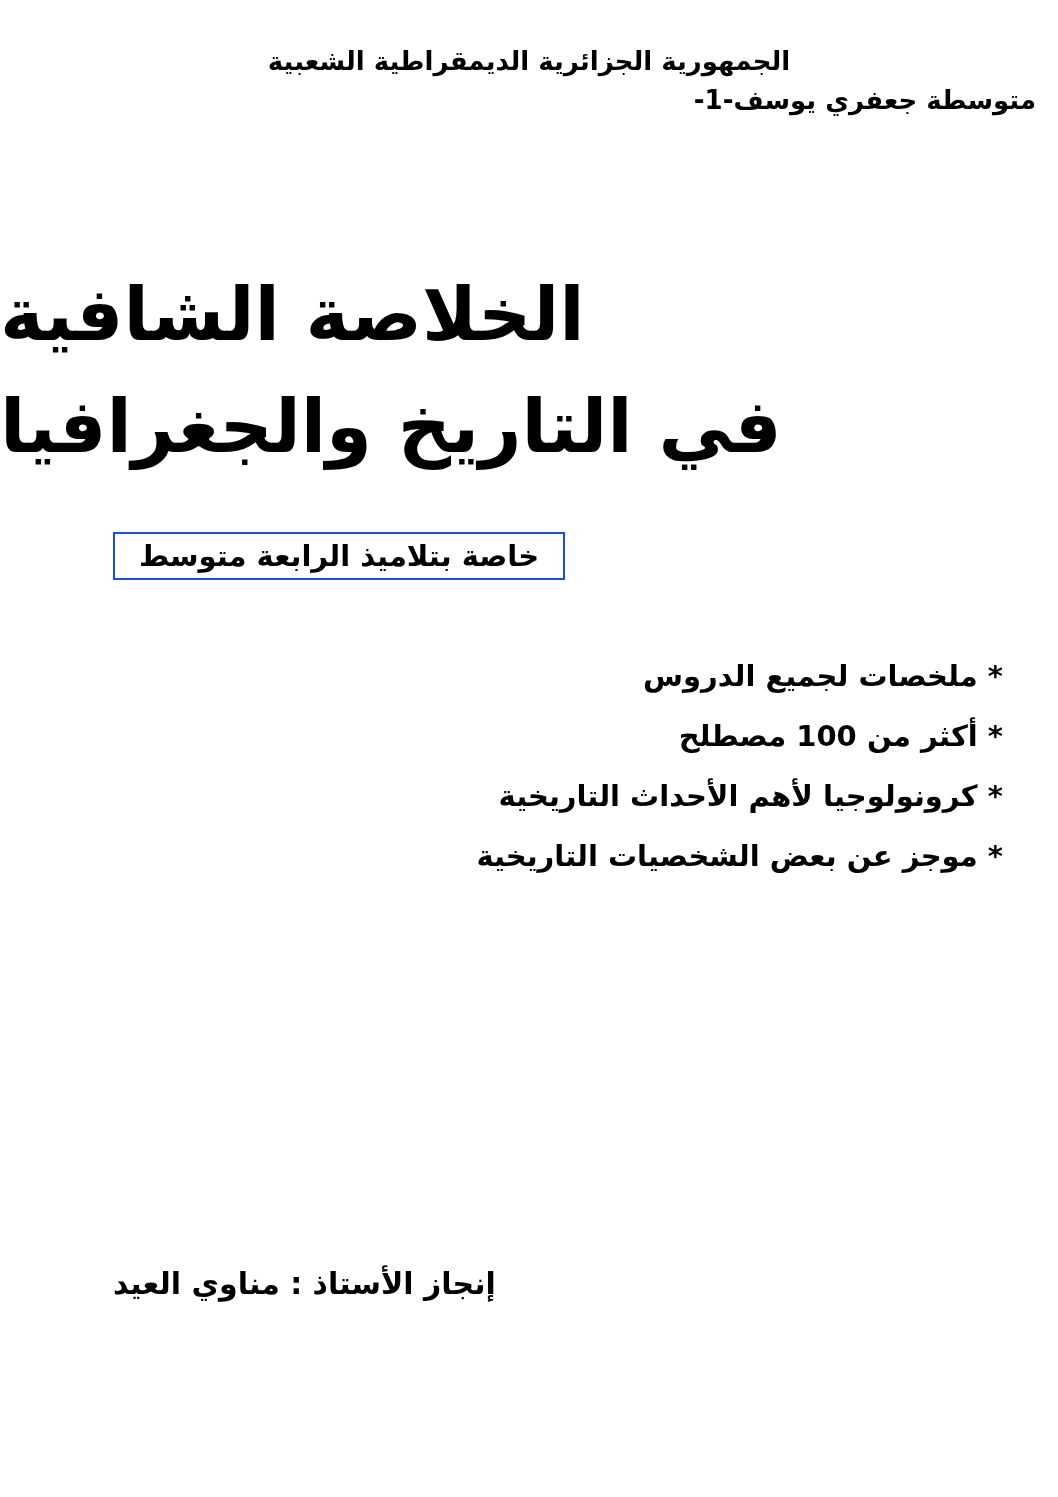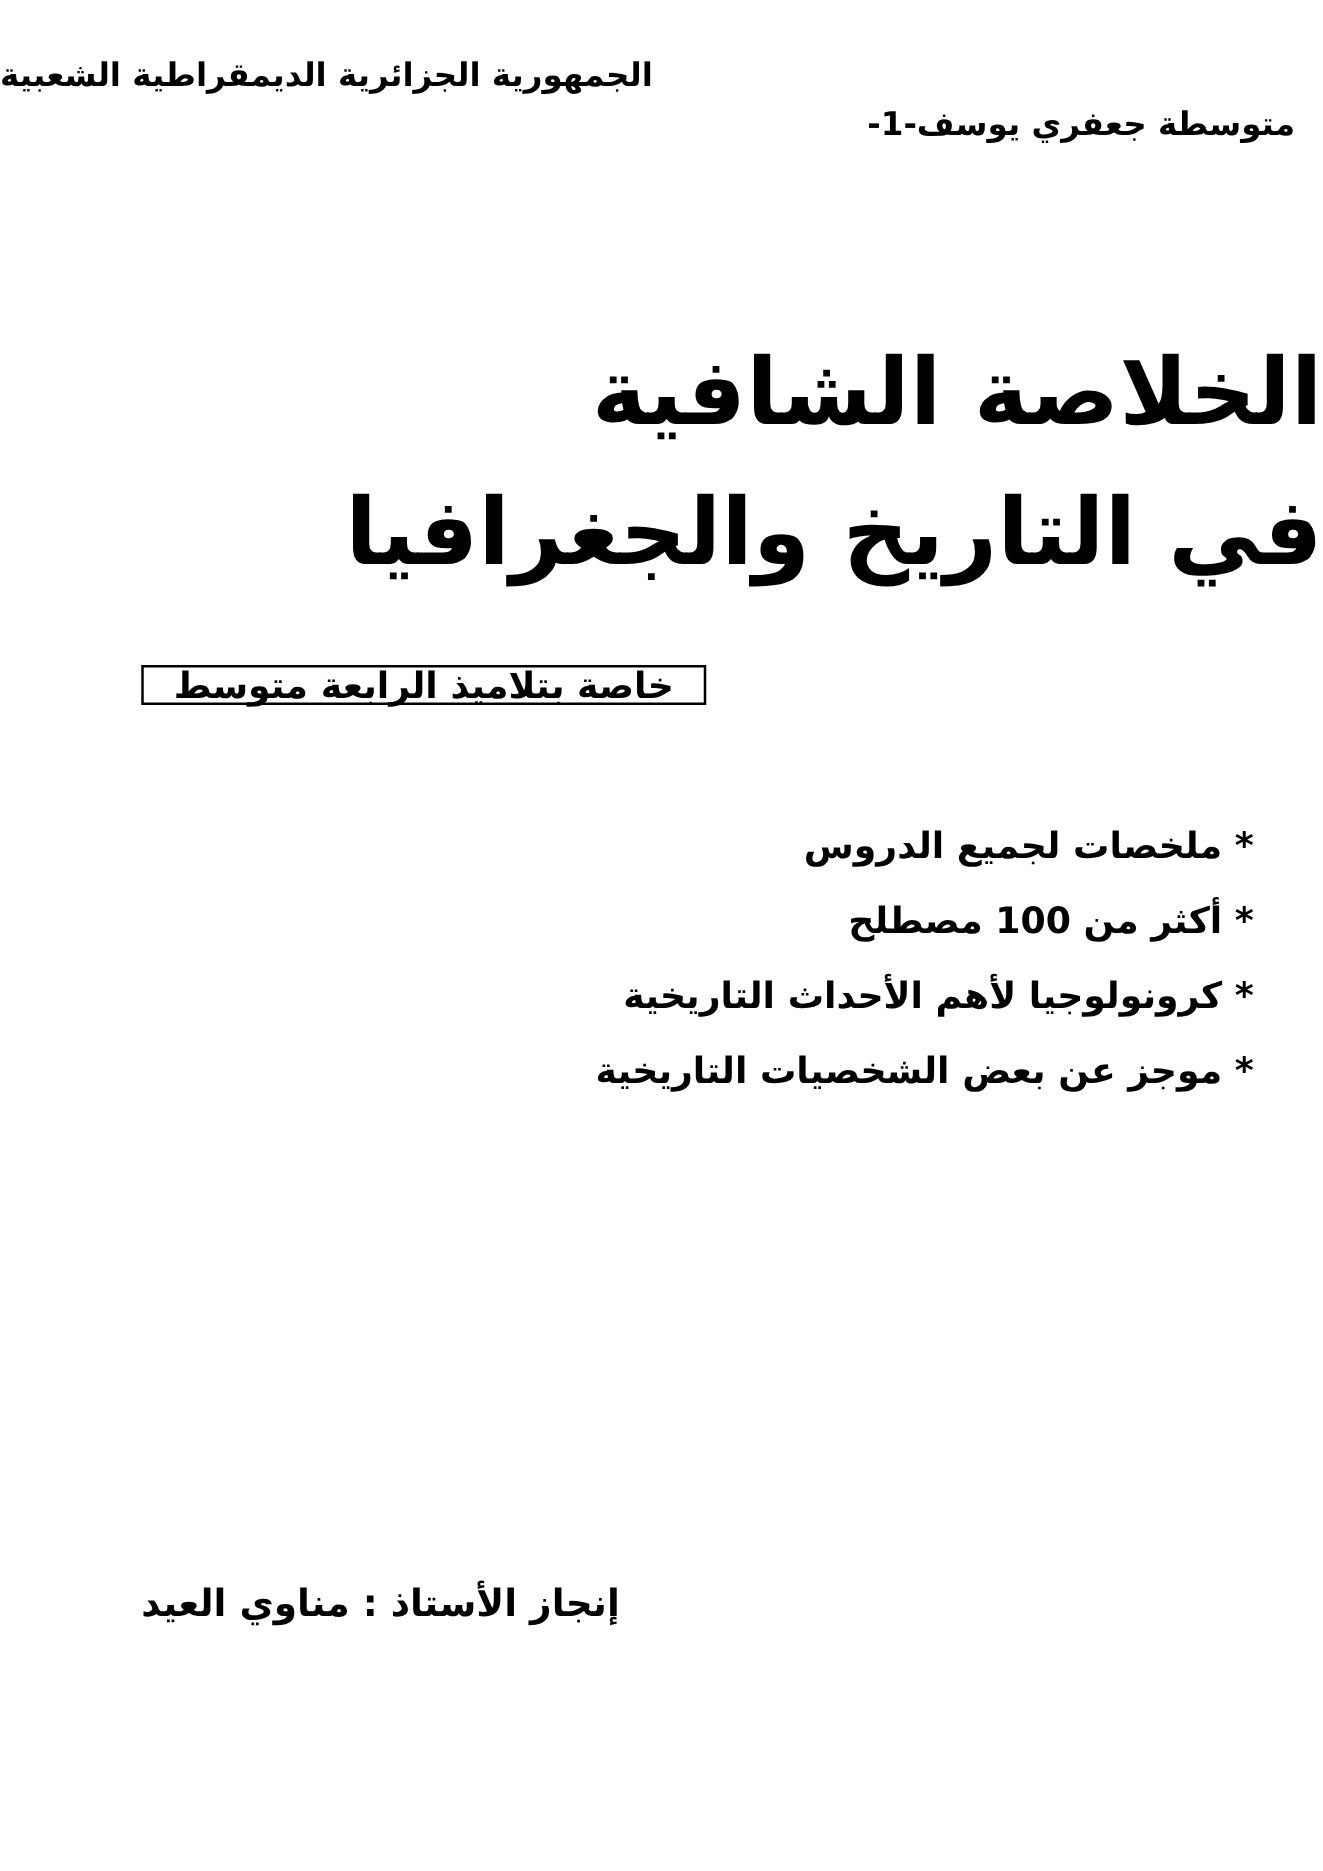--- a/index.html
+++ b/index.html
@@ -19,47 +19,47 @@
   
   .header {
     position: absolute;
     top: 42px;
     left: 0;
     width: 100%;
     font-size: 26px;
     font-weight: bold;
     line-height: 38px;
   }
-  .h-center { text-align: left; }
+  .h-center { text-align: center; }
   .h-split {
     display: flex;
     justify-content: space-between;
     padding: 0 22px 0 65px; 
     margin-top: 1px;
   }
   
   .title {
     position: absolute;
     top: 258px;
     left: 0;
     width: 100%;
-    text-align: right;
+    text-align: left;
     font-size: 74px;
     font-weight: bold;
     line-height: 112px;
     letter-spacing: 1px;
   }
   
   .audience-box {
     position: absolute;
     left: 113px;
     top: 532px;
     width: 452px;
-    height: 32px;
-    border: 2px solid #000000;
+    height: 48px;
+    border: 2px solid #1d4ed8;
     display: flex;
     align-items: center;
     justify-content: center;
     font-size: 29px;
     font-weight: bold;
     direction: rtl;
   }
   
   .features {
     position: absolute;

